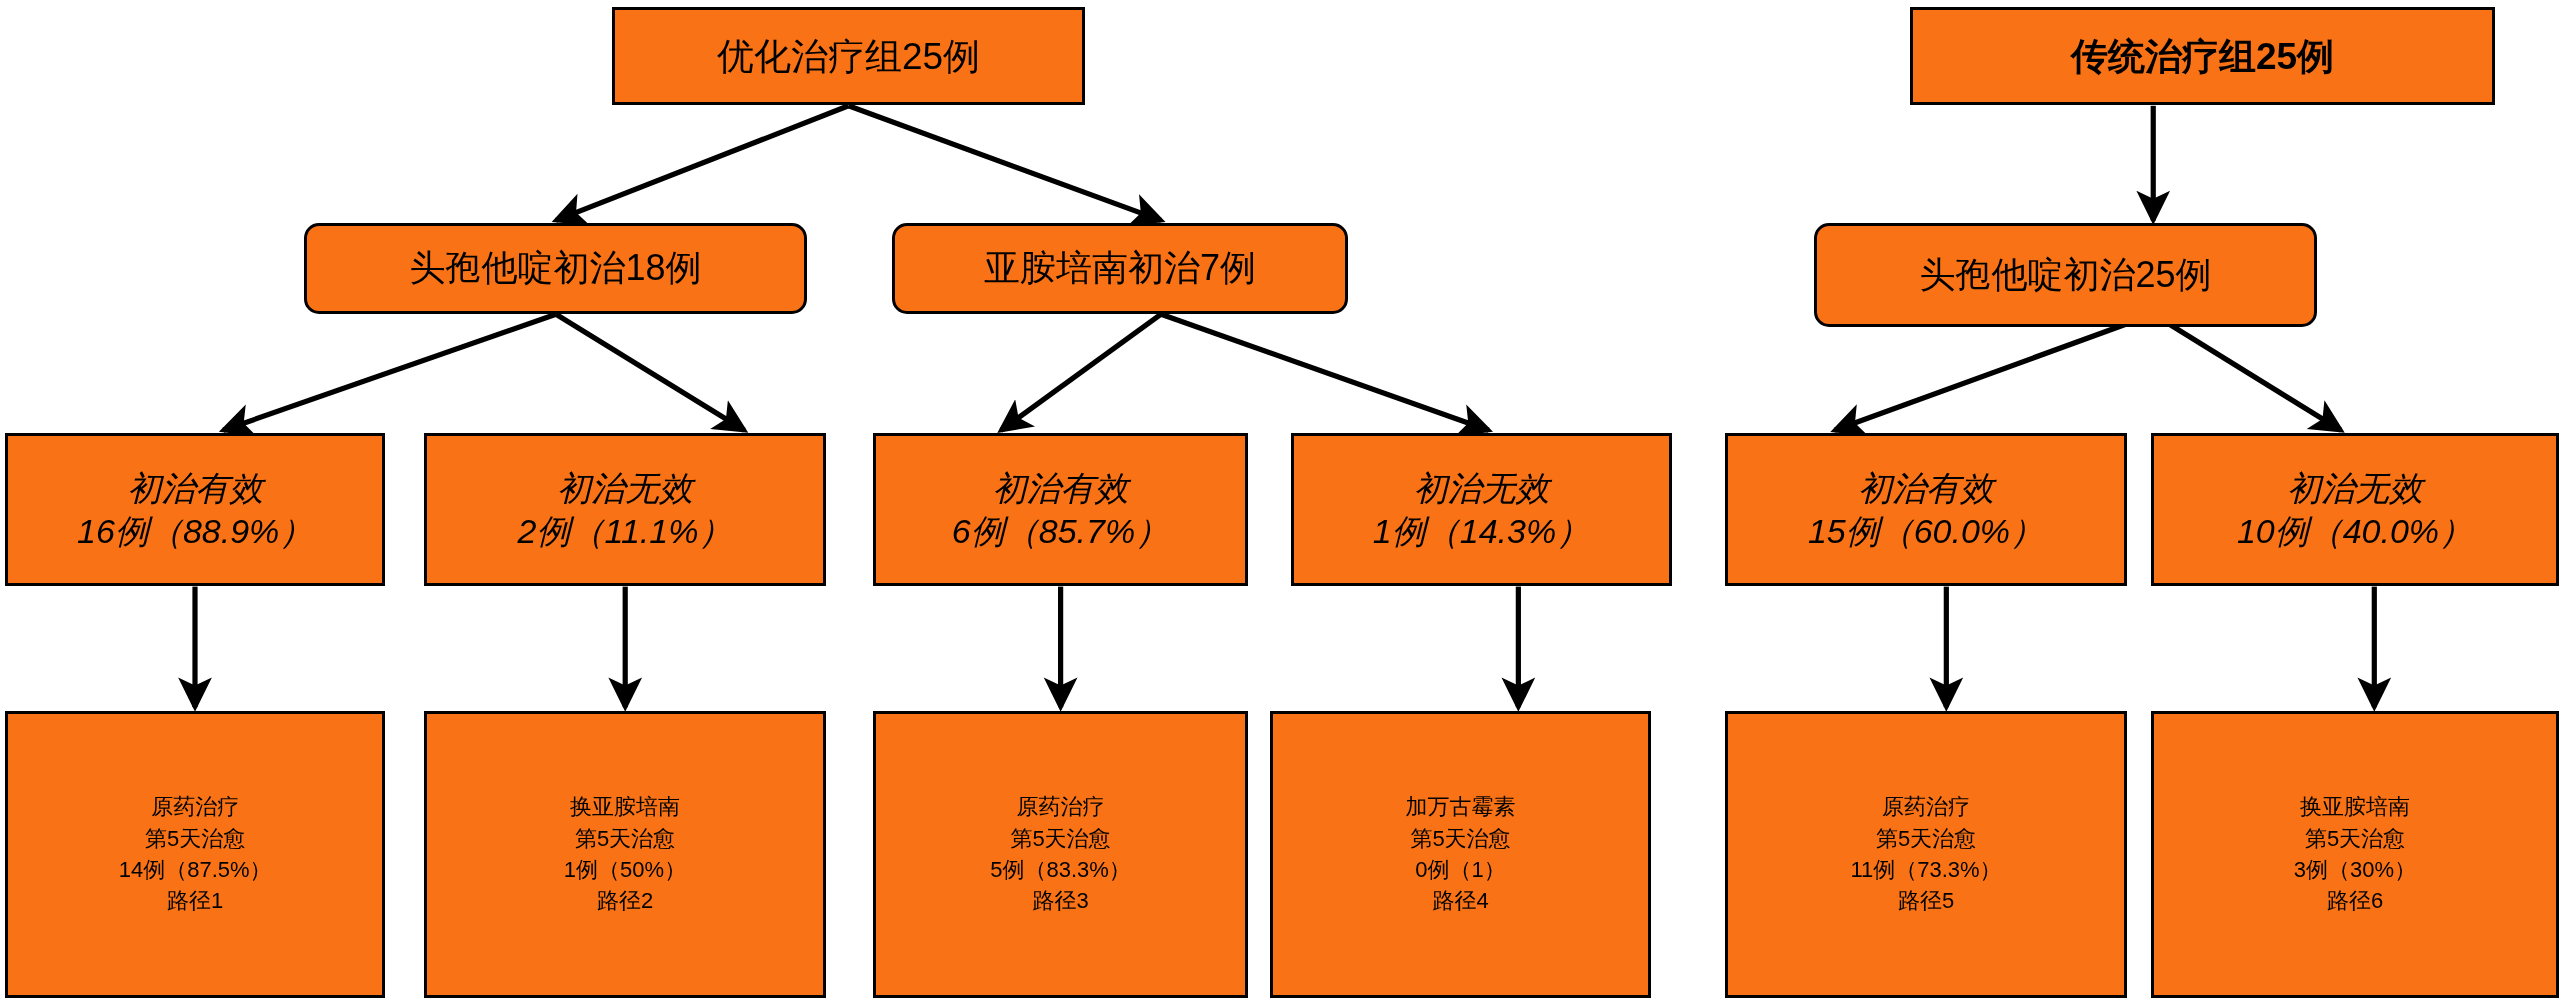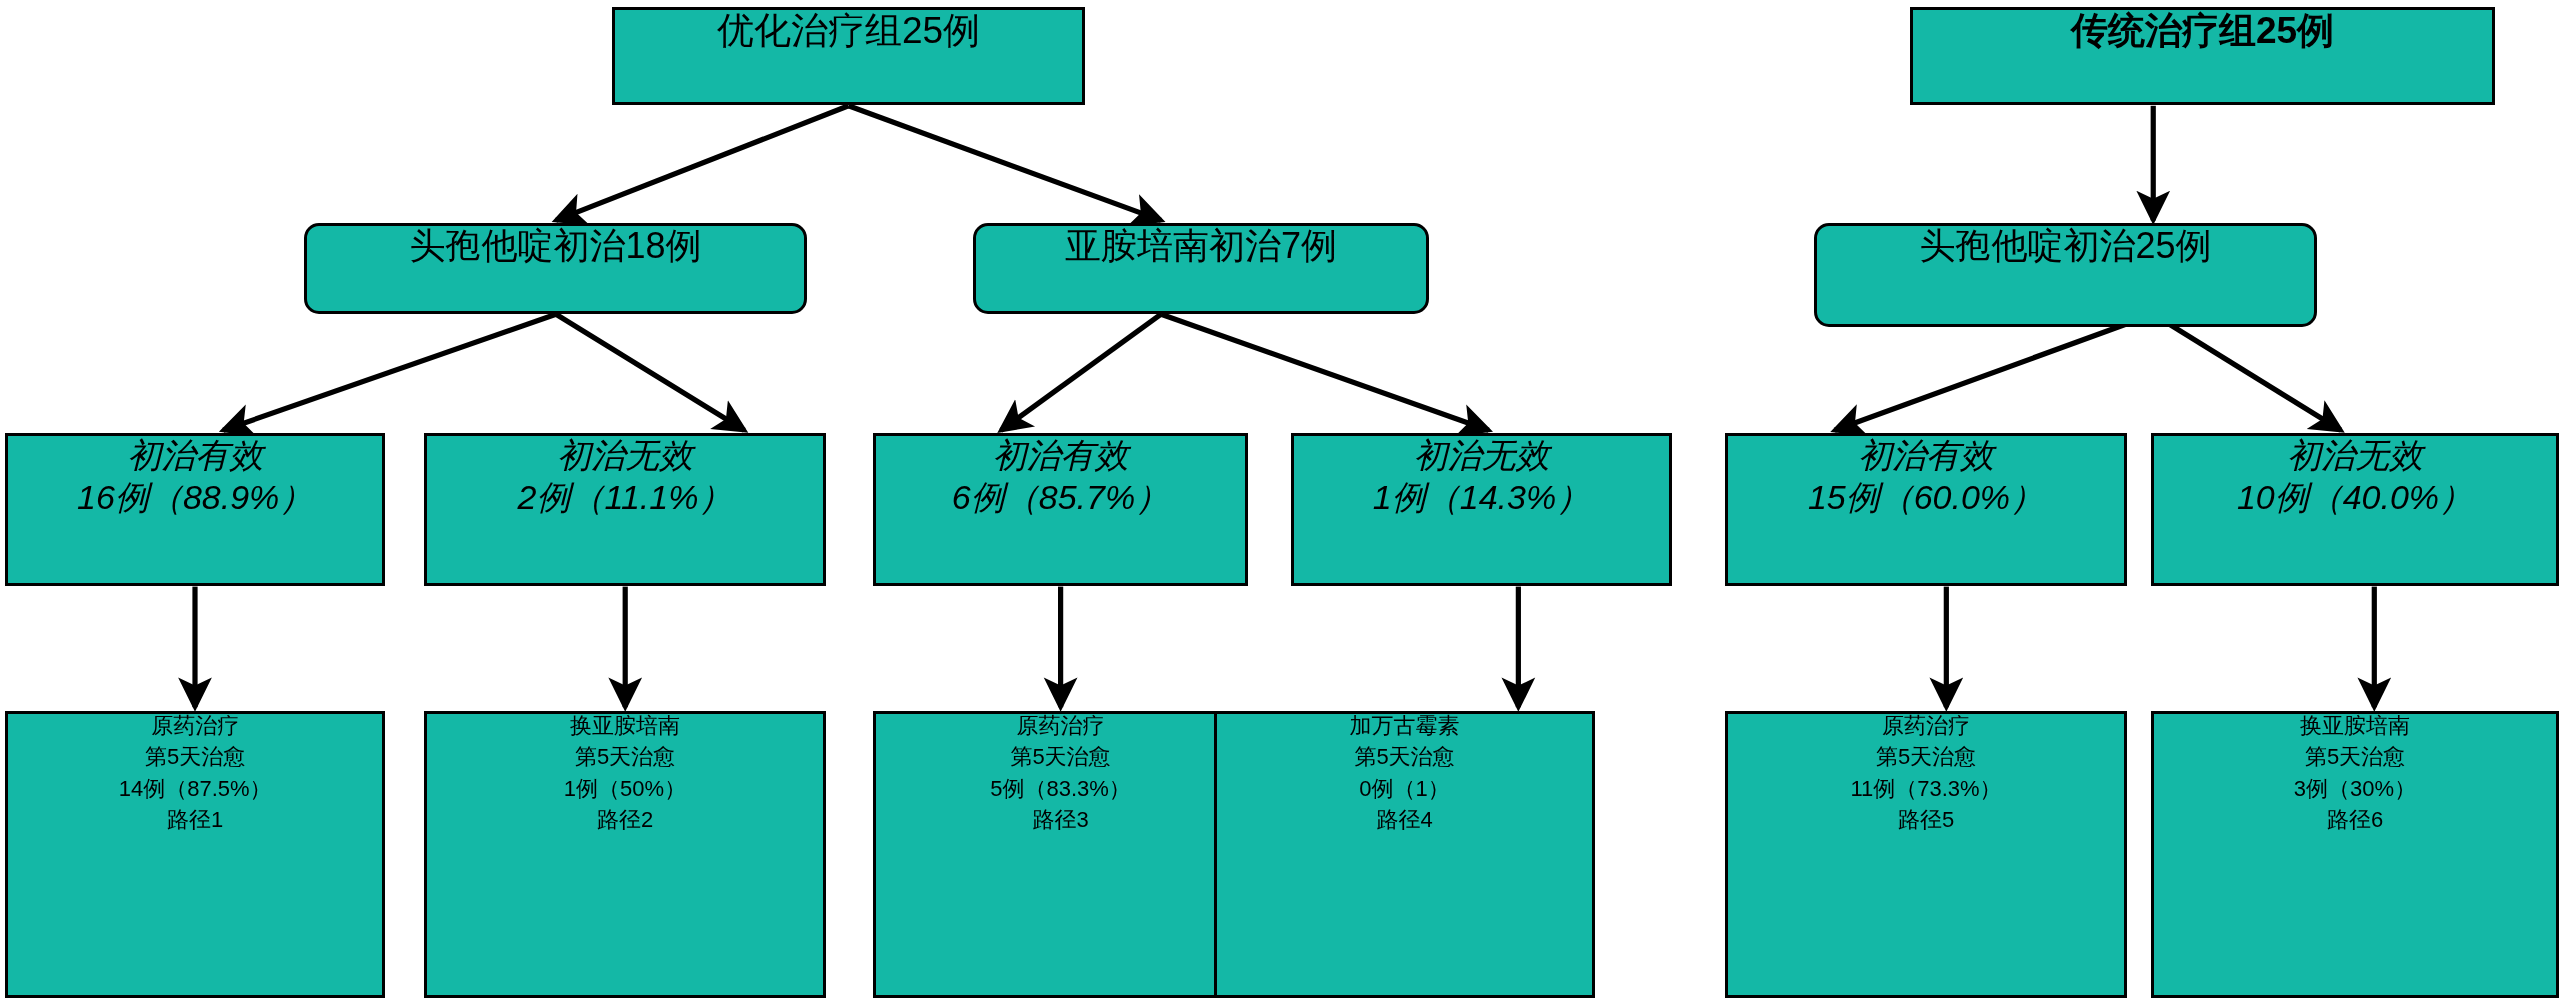--- a/index.html
+++ b/index.html
@@ -1,22 +1,22 @@
 <!DOCTYPE html>
 <html style="font-size:12px"><head>
 <meta charset="utf-8">
 <style>
   html,body{margin:0;padding:0;background:#ffffff;}
   body{width:2576px;height:1005px;overflow:hidden;
        font-family:"Liberation Sans","DejaVu Sans",sans-serif;}
   #chart-root{position:relative;width:2576px;height:1005px;background:#fff;}
   #wires{position:absolute;left:0;top:0;width:2576px;height:1005px;}
-  .node{position:absolute;box-sizing:border-box;background:#14b8a6;
+  .node{position:absolute;box-sizing:border-box;background:#f97316;
         border:3.7px solid #000000;display:flex;flex-direction:column;
-        align-items:center;justify-content:flex-start;text-align:center;
+        align-items:center;justify-content:center;text-align:center;
         color:#000000;line-height:1.12;}
   .node .ln{display:block;white-space:nowrap;}
   .t-root{font-size:37px;}
   .t-mid{font-size:36px;border-radius:15px;}
   .t-eff{font-size:34px;font-style:italic;}
   .t-leaf{font-size:22px;}
   .t-eff .ln+.ln{margin-top:4px;}
   .t-leaf .ln+.ln{margin-top:6.7px;}
 </style>
 </head>
@@ -54,21 +54,21 @@
   </div>
 
   <div class="node t-root" style="left:1910px;top:7.4px;width:585px;height:98px;font-weight:bold;">
     <span class="ln">传统治疗组25例</span>
   </div>
 
   <div class="node t-mid" style="left:304px;top:223px;width:503px;height:91px;">
     <span class="ln">头孢他啶初治18例</span>
   </div>
 
-  <div class="node t-mid" style="left:973px;top:223px;width:456px;height:91px;">
+  <div class="node t-mid" style="left:892px;top:223px;width:456px;height:91px;">
     <span class="ln">亚胺培南初治7例</span>
   </div>
 
   <div class="node t-mid" style="left:1814px;top:223px;width:503px;height:104px;">
     <span class="ln">头孢他啶初治25例</span>
   </div>
 
   <div class="node t-eff" style="left:5.2px;top:433px;width:380px;height:153px;">
     <span class="ln">初治有效</span>
     <span class="ln">16例（88.9%）</span>
@@ -113,21 +113,21 @@
     <span class="ln">路径2</span>
   </div>
 
   <div class="node t-leaf" style="left:873px;top:711px;width:375px;height:287px;">
     <span class="ln">原药治疗</span>
     <span class="ln">第5天治愈</span>
     <span class="ln">5例（83.3%）</span>
     <span class="ln">路径3</span>
   </div>
 
-  <div class="node t-leaf" style="left:1214px;top:711px;width:381px;height:287px;">
+  <div class="node t-leaf" style="left:1270px;top:711px;width:381px;height:287px;">
     <span class="ln">加万古霉素</span>
     <span class="ln">第5天治愈</span>
     <span class="ln">0例（1）</span>
     <span class="ln">路径4</span>
   </div>
 
   <div class="node t-leaf" style="left:1725px;top:711px;width:402px;height:287px;">
     <span class="ln">原药治疗</span>
     <span class="ln">第5天治愈</span>
     <span class="ln">11例（73.3%）</span>

